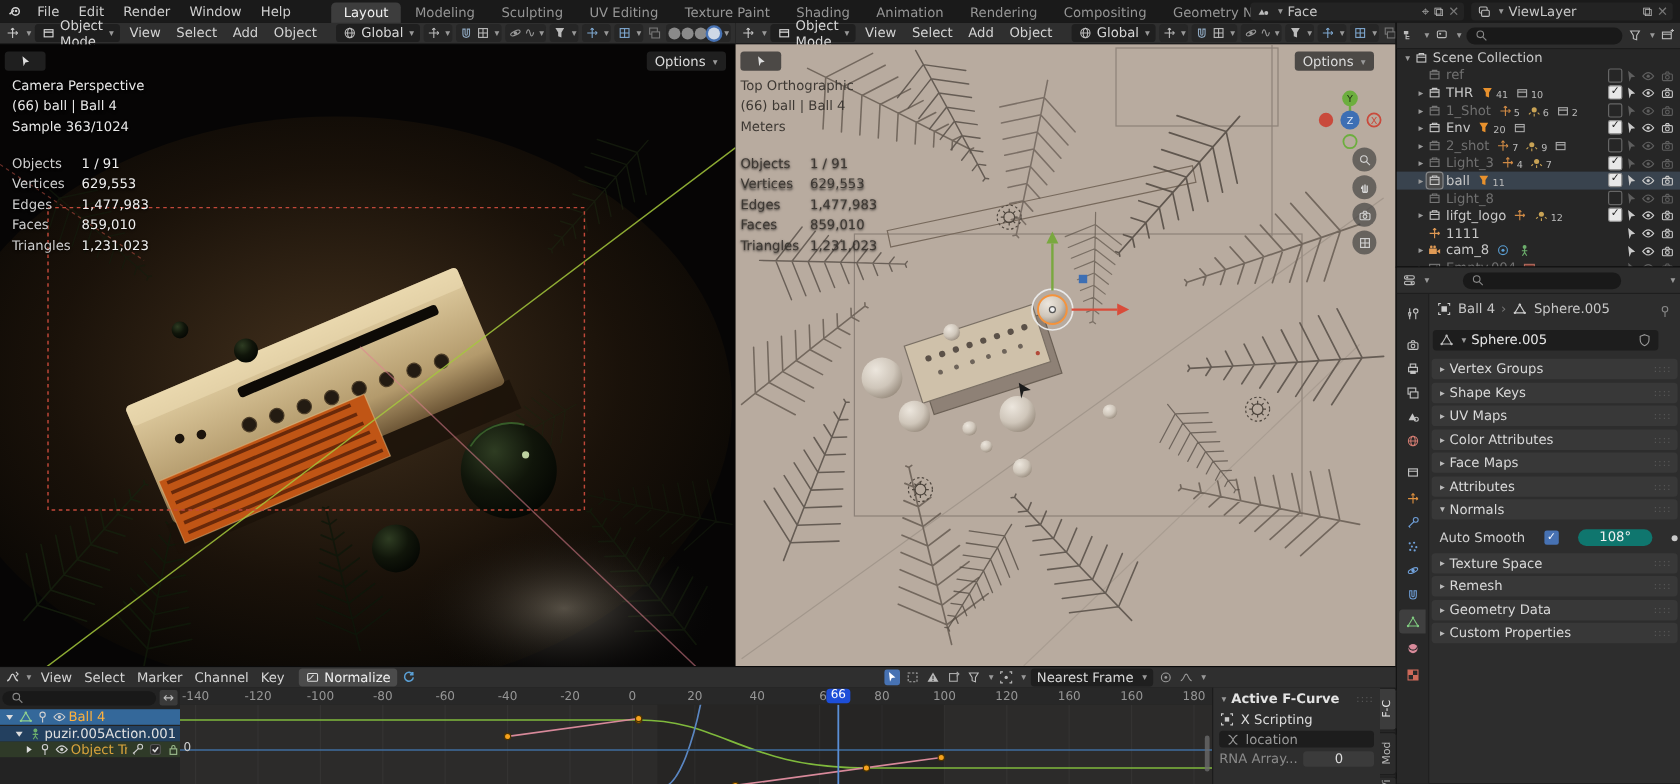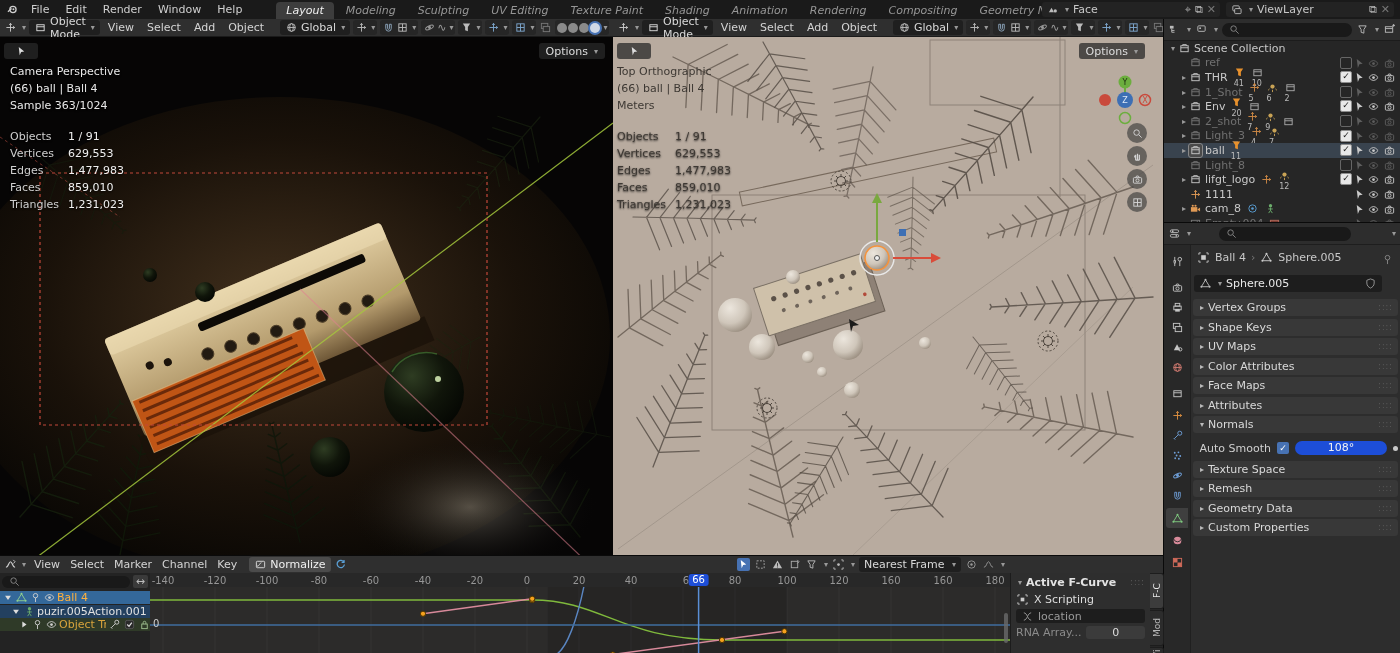--- a/index.html
+++ b/index.html
@@ -6,42 +6,42 @@
     font-family:"DejaVu Sans","Liberation Sans",sans-serif;font-size:11px;color:#c8c8c8;
     -webkit-font-smoothing:antialiased;}
   .abs{position:absolute;}
   .row{display:flex;align-items:center;}
   .ic{display:inline-flex;align-items:center;justify-content:center;width:13px;height:13px;flex:none;}
   .ic svg{width:11px;height:11px;display:block;}
   .chev{font-size:8px;color:#999;margin-left:2px;}
   
   #topbar{left:0;top:0;width:1400px;height:19px;background:#1a1a1a;border-bottom:1px solid #070707;display:flex;align-items:center;}
   .menu-item{padding:0 8px;color:#cfcfcf;cursor:default;}
-  .ws-tab{padding:1px 10px;color:#969696;border-radius:4px 4px 0 0;margin-top:2px;height:16px;line-height:15px;font-style:italic;}
+  .ws-tab{padding:1px 10px;color:#969696;border-radius:4px 4px 0 0;margin-top:2px;height:16px;line-height:15px;}
   .ws-tab.active{background:#3d3d3d;color:#f0f0f0;}
   .idblock{display:flex;align-items:center;background:#232323;border-radius:3px;height:15px;padding:0 4px;gap:4px;}
   
   .vph{height:18px;background:#2f2f2f;border-bottom:1px solid #1a1a1a;display:flex;align-items:center;gap:3px;padding:0 4px;box-sizing:border-box;}
   .pill{display:flex;align-items:center;background:#1f1f1f;border-radius:3px;height:15px;padding:0 5px;gap:3px;color:#d8d8d8;}
   .hmenu{padding:0 5px;color:#d4d4d4;}
   .tglgrp{display:flex;align-items:center;background:#262626;border-radius:3px;height:15px;padding:0 2px;gap:1px;}
   .ball{width:10px;height:10px;border-radius:50%;background:#8a8a8a;display:inline-block;}
   .ball.active{box-shadow:0 0 0 2px #4772b3;background:#cfd8e6;}
   .opt-pill{display:flex;align-items:center;gap:4px;background:rgba(40,40,40,.75);border-radius:3px;height:16px;padding:0 7px;color:#ddd;}
   .overlay-txt{color:#e8e8e8;text-shadow:0 1px 2px rgba(0,0,0,.8);line-height:17px;}
   .stat-grid{display:grid;grid-template-columns:58px auto;line-height:17px;text-shadow:0 1px 2px rgba(0,0,0,.8);}
   
   #outliner{left:1163px;top:19px;width:237px;height:203px;background:#262626;border-left:1px solid #0a0a0a;box-sizing:border-box;}
   #outliner-header{height:21px;background:#2d2d2d;border-bottom:1px solid #1c1c1c;display:flex;align-items:center;gap:4px;padding:0 4px;}
   .search-inset{flex:1;display:flex;align-items:center;gap:4px;background:#191919;border-radius:8px;height:14px;padding:0 6px;color:#777;}
   .ol-row{height:14.6px;display:flex;align-items:center;position:relative;}
   .ol-row .lbl{margin-left:3px;white-space:nowrap;}
   .ol-row.dim .lbl{color:#707070;}
   .ol-row.active-row{background:#39434e;}
-  .badge{display:inline-flex;align-items:flex-start;margin-left:5px;color:#aaa;flex-direction:column;}
+  .badge{display:inline-flex;align-items:flex-end;margin-left:5px;color:#aaa;}
   .badge .n{font-size:8px;color:#bbb;margin-left:1px;}
   .tog{position:absolute;top:1px;}
   .cb{width:10px;height:10px;border:1px solid #8d8d8d;border-radius:2px;background:#e8e8e8;color:#222;font-size:9px;line-height:9px;text-align:center;}
   .cb.off{background:transparent;border-color:#666;}
   
   #props{left:1163px;top:222px;width:237px;height:431px;background:#2d2d2d;border-left:1px solid #0a0a0a;border-top:1px solid #0a0a0a;box-sizing:border-box;}
   #props-tabs{position:absolute;left:0;top:22px;width:26px;bottom:0;background:#282828;border-right:1px solid #202020;}
   .ptab{position:absolute;left:2px;width:22px;height:20px;display:flex;align-items:center;justify-content:center;border-radius:3px 0 0 3px;}
   .ptab.active{background:#3f3f3f;}
   .psection{position:absolute;left:29px;width:205px;height:17px;background:#383838;border-radius:3px;display:flex;align-items:center;gap:4px;padding:0 5px;box-sizing:border-box;color:#d9d9d9;}
@@ -1424,24 +1424,24 @@
         <span>Geometry Data</span>
         <span class="grip">::::</span>
       </div>
       <div class="psection" style="top: 296px;">
         <span class="chev" style="color: rgb(187, 187, 187);">▸</span>
         <span>Custom Properties</span>
         <span class="grip">::::</span>
       </div>
     </div>
 
-  <div class="row" style="position:absolute;left:29px;top:218px;width:205px;gap:6px">
+  <div class="row" style="position:absolute;left:29px;top:218px;width:205px;gap:16px">
     <span style="width:78px;text-align:right;color:#cfcfcf">Auto Smooth</span>
     <span style="width:12px;height:12px;background:#4772b3;border-radius:2px;color:#fff;font-size:9px;line-height:12px;text-align:center">✓</span>
-    <span style="flex:1;height:14px;background:#1d4ed8;border-radius:7px;color:#f2f2f2;text-align:center;line-height:14px">108°</span>
+    <span style="flex:1;height:14px;background:#0f766e;border-radius:7px;color:#f2f2f2;text-align:center;line-height:14px">108°</span>
     <span style="width:5px;height:5px;border-radius:50%;background:#c9c9c9"></span>
   </div>
 </div>
 
 <div id="graph" class="abs">
   <div id="graph-header">
     <span class="ic">
         <svg viewBox="0 0 12 12">
           <path d="M1 9C4 9 4 3 6 3s2 6 5 6" fill="none" stroke="#ccc" stroke-width="1.3"></path>
           <path d="M9 1l2 2-2 2" fill="none" stroke="#ccc"></path>

